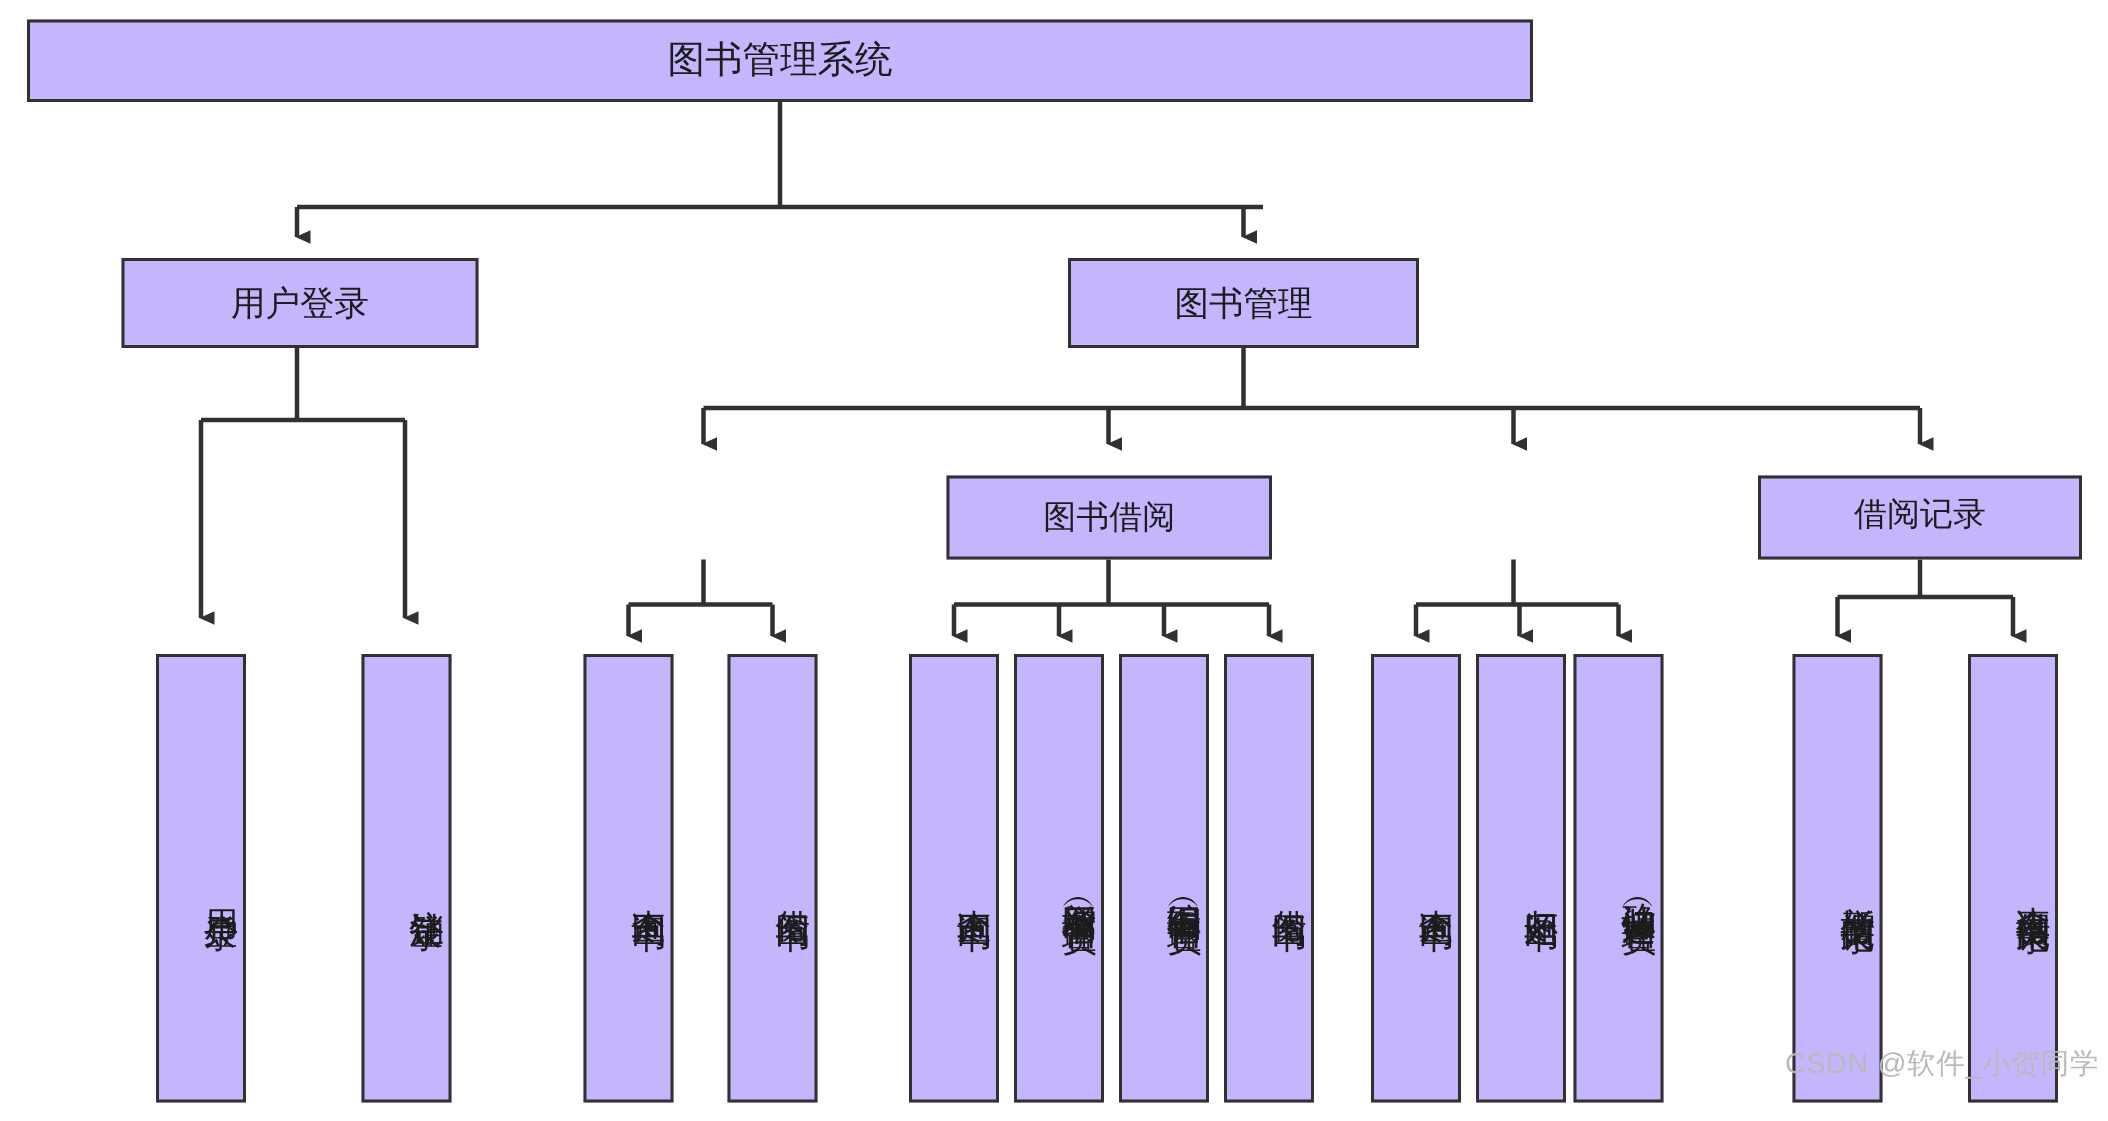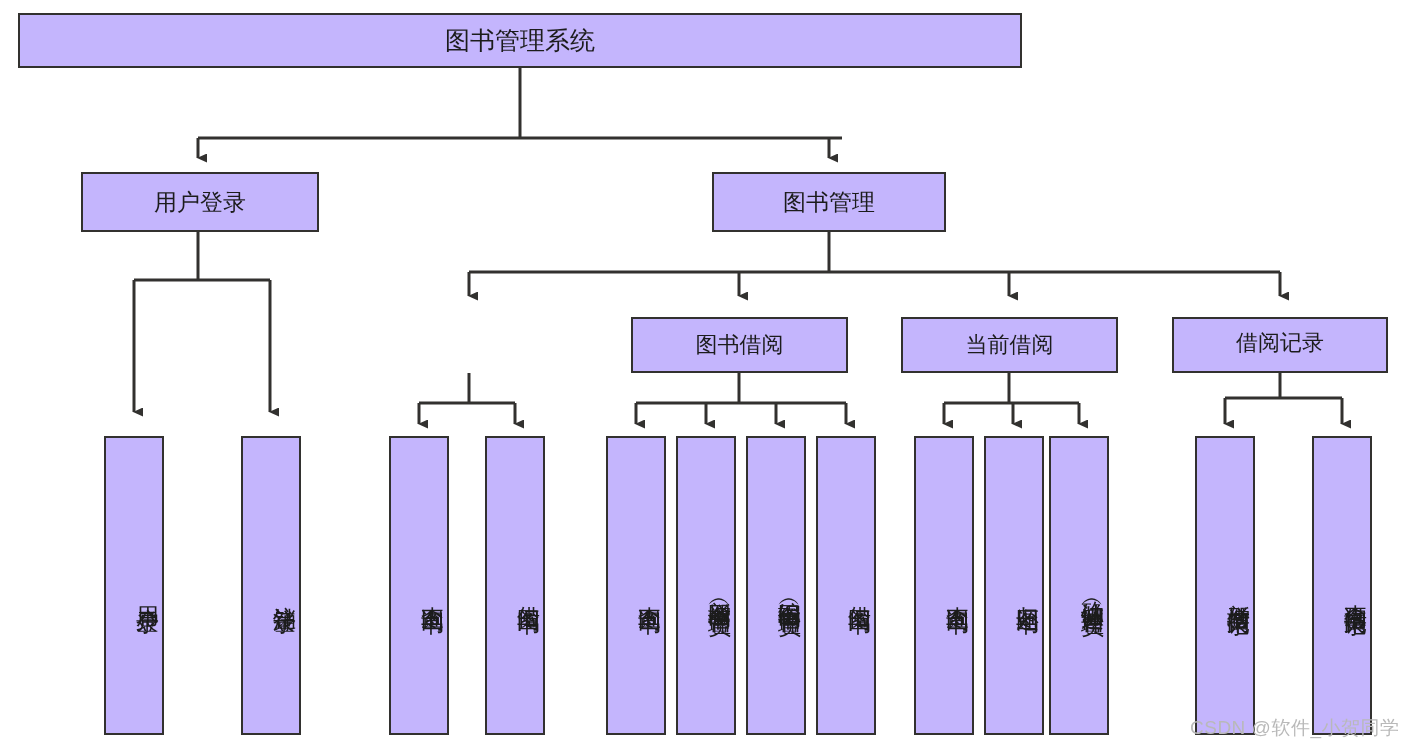--- a/index.html
+++ b/index.html
@@ -129,23 +129,20 @@
   <div class="node level2" style="left:81px; top:172px; width:238px; height:60px;">
     <span class="label">用户登录</span>
   </div>
   <div class="node level2" style="left:712px; top:172px; width:234px; height:60px;">
     <span class="label">图书管理</span>
   </div>
 
   <div class="node level3" style="left:631px; top:317px; width:217px; height:56px;">
     <span class="label">图书借阅</span>
   </div>
-  <div class="node level3" style="left:901px; top:317px; width:217px; height:56px;">
-    <span class="label">当前借阅</span>
-  </div>
   <div class="node level3" style="left:1172px; top:317px; width:216px; height:56px;font-family:Liberation Mono, monospace;">
     <span class="label">借阅记录</span>
   </div>
 
   <div class="node leaf" style="left:104px; top:436px; width:60px; height:299px;">
     <span class="label">用户登录</span>
   </div>
   <div class="node leaf" style="left:241px; top:436px; width:60px; height:299px;">
     <span class="label">注销登录</span>
   </div>
@@ -180,15 +177,15 @@
     <span class="label">确认归还（管理员）</span>
   </div>
 
   <div class="node leaf" style="left:1195px; top:436px; width:60px; height:299px;">
     <span class="label">新增借阅记录</span>
   </div>
   <div class="node leaf" style="left:1312px; top:436px; width:60px; height:299px;">
     <span class="label">查询借阅记录</span>
   </div>
 
-  <div class="watermark" style="left:1190px; top:715px;">CSDN @软件_小贺同学</div>
+  <div class="watermark" style="left:1190px; top:696px;">CSDN @软件_小贺同学</div>
 
 </div>
 
 </body></html>

